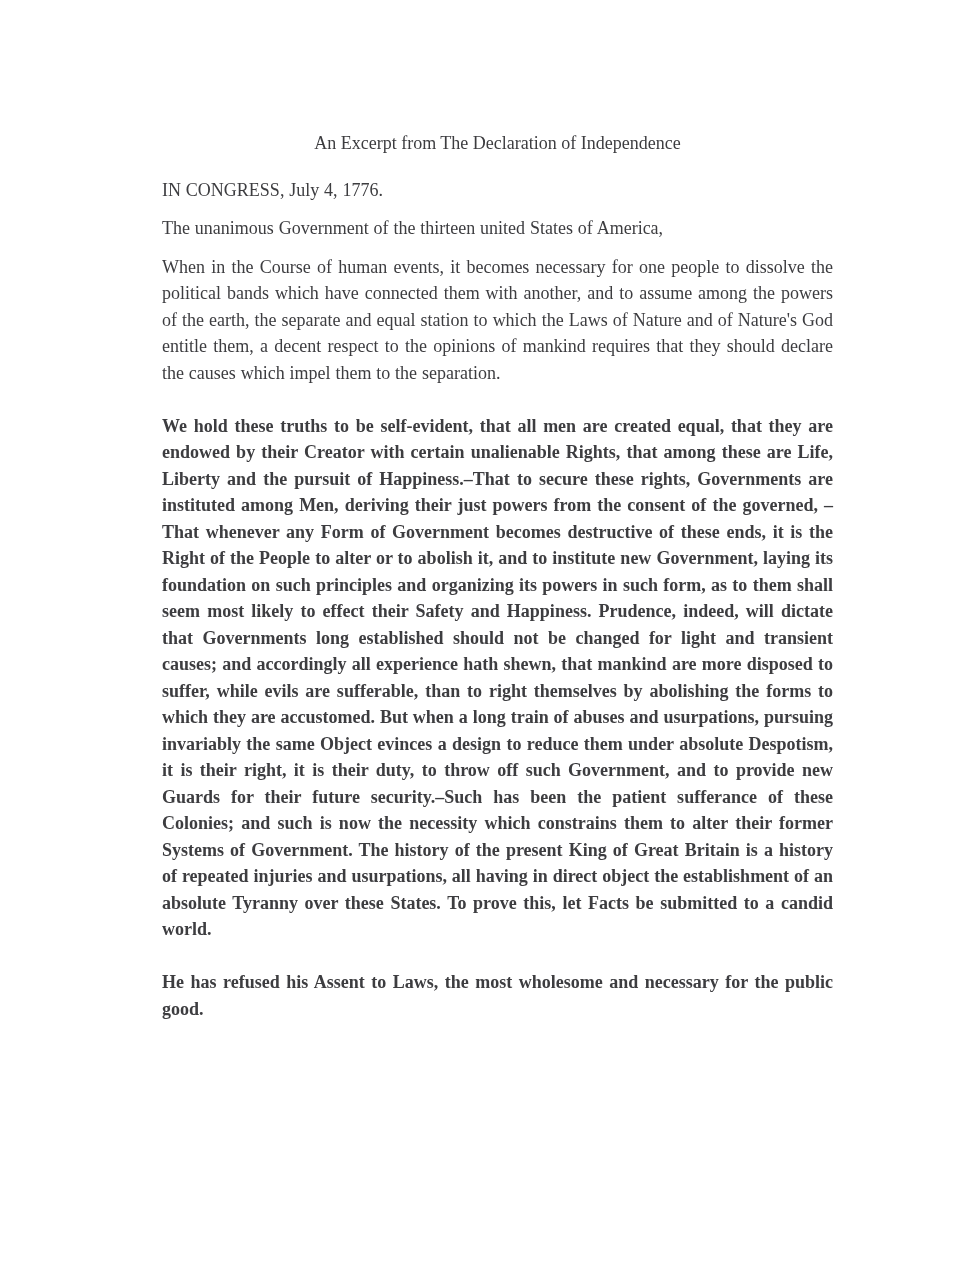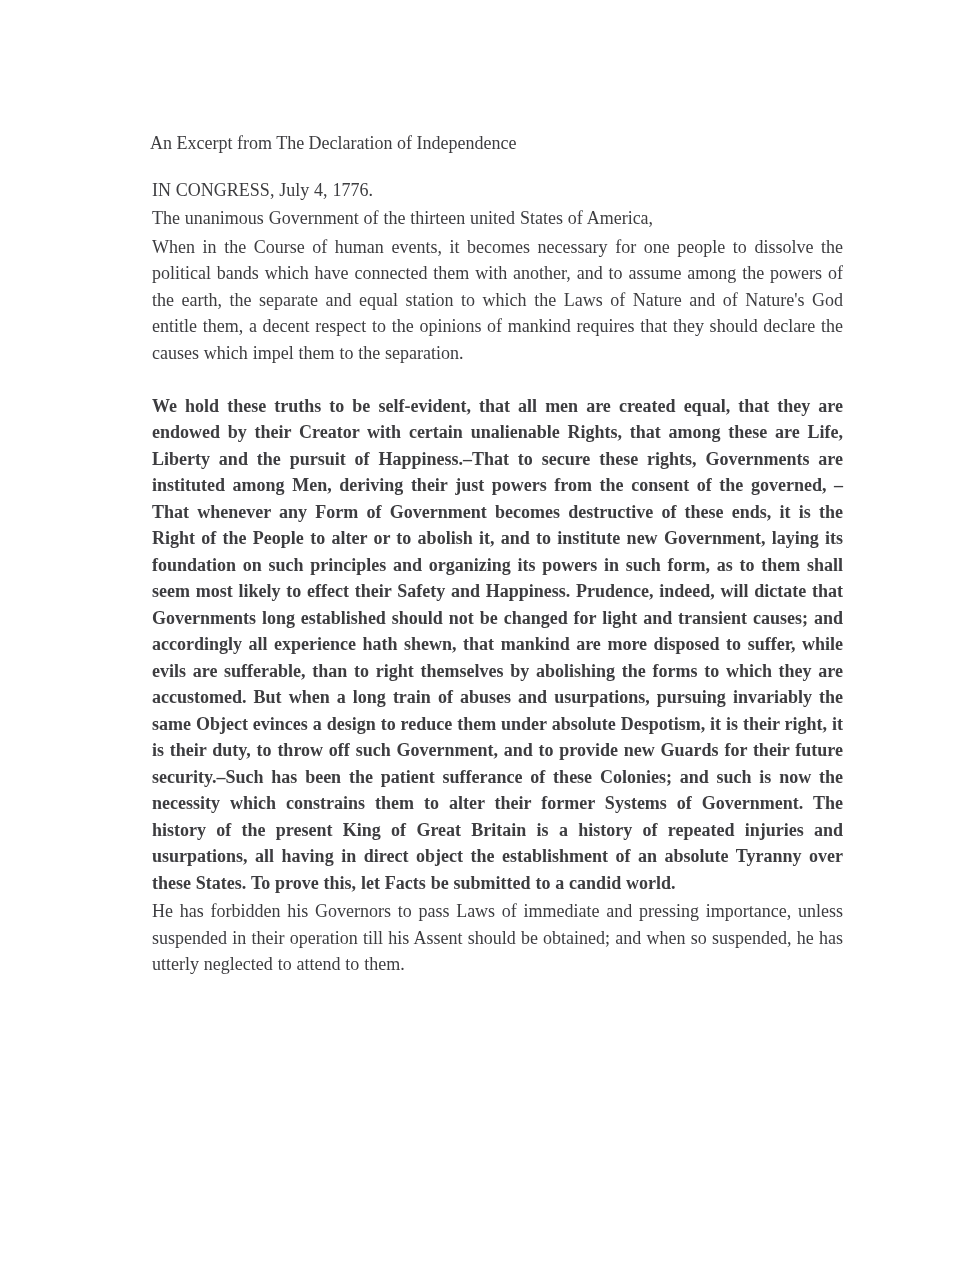--- a/index.html
+++ b/index.html
@@ -18,27 +18,28 @@
   .page {
     position: absolute;
     left: 150px;
     top: 130px;
     width: 695px;
   }
   .doc-title {
     font-size: 18px;
     line-height: 26.5px;
     font-weight: normal;
+    text-align: center;
     margin: 0 0 20px 0;
   }
   .para {
     font-size: 18px;
     line-height: 26.5px;
     text-align: justify;
-    margin: 2px;
+    margin: 12px;
     word-spacing: 0.02em;
   }
   .para.gap-before {
     margin-top: 26.5px;
     font-weight: bold;
   }
 </style>
 </head>
 <body>
 
@@ -46,16 +47,16 @@
   <h1 class="doc-title">An Excerpt from The Declaration of Independence</h1>
 
   <p class="para">IN CONGRESS, July 4, 1776.</p>
 
   <p class="para">The unanimous Government of the thirteen united States of America,</p>
 
   <p class="para">When in the Course of human events, it becomes necessary for one people to dissolve the political bands which have connected them with another, and to assume among the powers of the earth, the separate and equal station to which the Laws of Nature and of Nature's God entitle them, a decent respect to the opinions of mankind requires that they should declare the causes which impel them to the separation.</p>
 
   <p class="para gap-before">We hold these truths to be self-evident, that all men are created equal, that they are endowed by their Creator with certain unalienable Rights, that among these are Life, Liberty and the pursuit of Happiness.–That to secure these rights, Governments are instituted among Men, deriving their just powers from the consent of the governed, –That whenever any Form of Government becomes destructive of these ends, it is the Right of the People to alter or to abolish it, and to institute new Government, laying its foundation on such principles and organizing its powers in such form, as to them shall seem most likely to effect their Safety and Happiness. Prudence, indeed, will dictate that Governments long established should not be changed for light and transient causes; and accordingly all experience hath shewn, that mankind are more disposed to suffer, while evils are sufferable, than to right themselves by abolishing the forms to which they are accustomed. But when a long train of abuses and usurpations, pursuing invariably the same Object evinces a design to reduce them under absolute Despotism, it is their right, it is their duty, to throw off such Government, and to provide new Guards for their future security.–Such has been the patient sufferance of these Colonies; and such is now the necessity which constrains them to alter their former Systems of Government. The history of the present King of Great Britain is a history of repeated injuries and usurpations, all having in direct object the establishment of an absolute Tyranny over these States. To prove this, let Facts be submitted to a candid world.</p>
 
+  <p class="para gap-before">He has refused his Assent to Laws, the most wholesome and necessary for the public good.</p>
 
-  <p class="para">He has forbidden his Governors to pass Laws of immediate and pressing importance, unless suspended in their operation till his Assent should be obtained; and when so suspended, he has utterly neglected to attend to them.</p>
 
 </div>
 
 </body></html>

